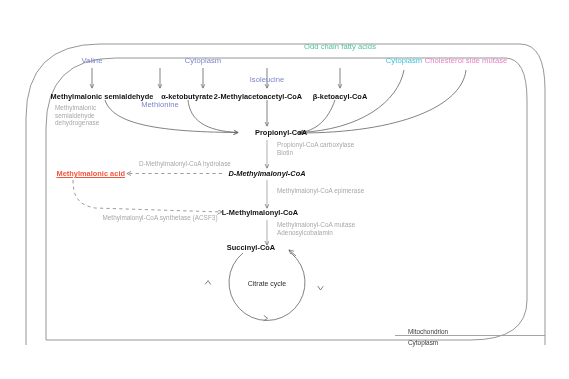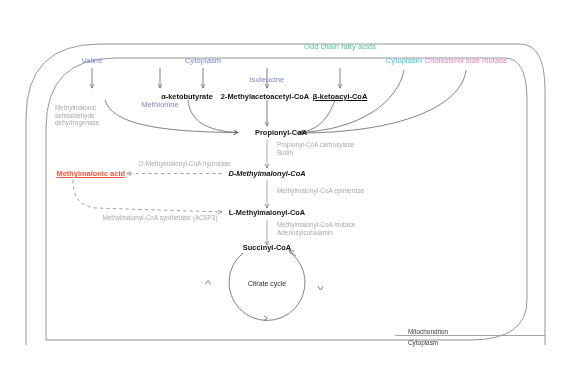--- a/index.html
+++ b/index.html
@@ -97,28 +97,29 @@
   </svg>
 
   <div class="lbl substrate ctr" style="left:92px;  top:57px; color:#7b85c9;">Valine</div>
   <div class="lbl substrate ctr" style="left:160px; top:57px; color:#7b85c9;margin-top:44px;">Methionine</div>
   <div class="lbl substrate ctr" style="left:203px; top:57px; color:#7b85c9;">Cytoplasm</div>
   <div class="lbl substrate ctr" style="left:267px; top:64px; color:#7b85c9;margin-top:12px;">Isoleucine</div>
   <div class="lbl substrate ctr" style="left:340px; top:43px; color:#4fc3a1;text-align:right;">Odd chain fatty acids</div>
   <div class="lbl substrate ctr" style="left:404px; top:57px; color:#38c3e0;">Cytoplasm</div>
   <div class="lbl substrate ctr" style="left:466px; top:57px; color:#e87ec0;">Cholesterol side mutase</div>
 
+  <div class="lbl metab ctr" style="left:102px; top:93px;">Methylmalonic semialdehyde</div>
   <div class="lbl metab ctr" style="left:187px; top:93px;">α-ketobutyrate</div>
-  <div class="lbl metab ctr" style="left:265px; top:93px;">2-Methylacetoacetyl-CoA</div>
-  <div class="lbl metab ctr" style="left:340px; top:93px;text-decoration:underline;">β-ketoacyl-CoA</div>
+  <div class="lbl metab ctr" style="left:258px; top:93px;">2-Methylacetoacetyl-CoA</div>
+  <div class="lbl metab ctr" style="left:340px; top:93px;">β-ketoacyl-CoA</div>
 
   <div class="lbl metab ctr" style="left:267px; top:129px;padding-left:28px;">Propionyl-CoA</div>
   <div class="lbl metab ctr" style="left:267px; top:170px;font-style:italic;">D-Methylmalonyl-CoA</div>
-  <div class="lbl metab ctr" style="left:267px; top:209px;">L-Methylmalonyl-CoA</div>
-  <div class="lbl metab ctr" style="left:267px; top:244px;">Succinyl-CoA</div>
+  <div class="lbl metab ctr" style="left:260px; top:209px;">L-Methylmalonyl-CoA</div>
+  <div class="lbl metab ctr" style="left:251px; top:244px;">Succinyl-CoA</div>
 
   <div class="lbl metab rgt" style="left:125px; top:170px; color:#f4563c;">Methylmalonic acid</div>
 
   <div class="lbl enzyme" style="left:55px; top:104px;">
     <div>Methylmalonic</div>
     <div>semialdehyde</div>
     <div>dehydrogenase</div>
   </div>
 
   <div class="lbl enzyme" style="left:277px; top:141px;">

